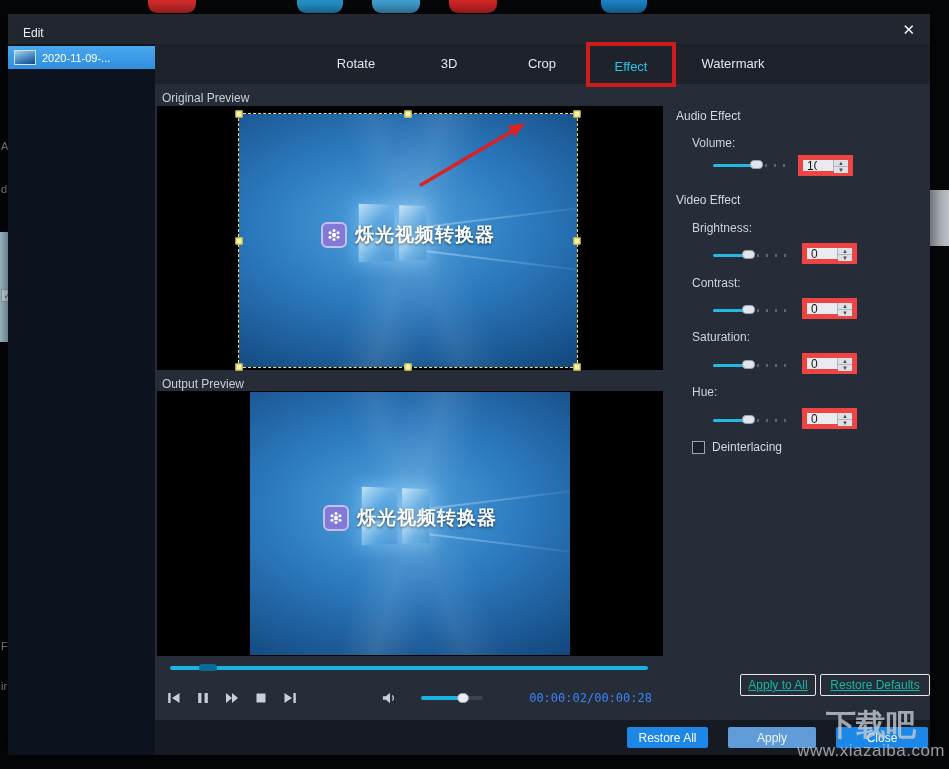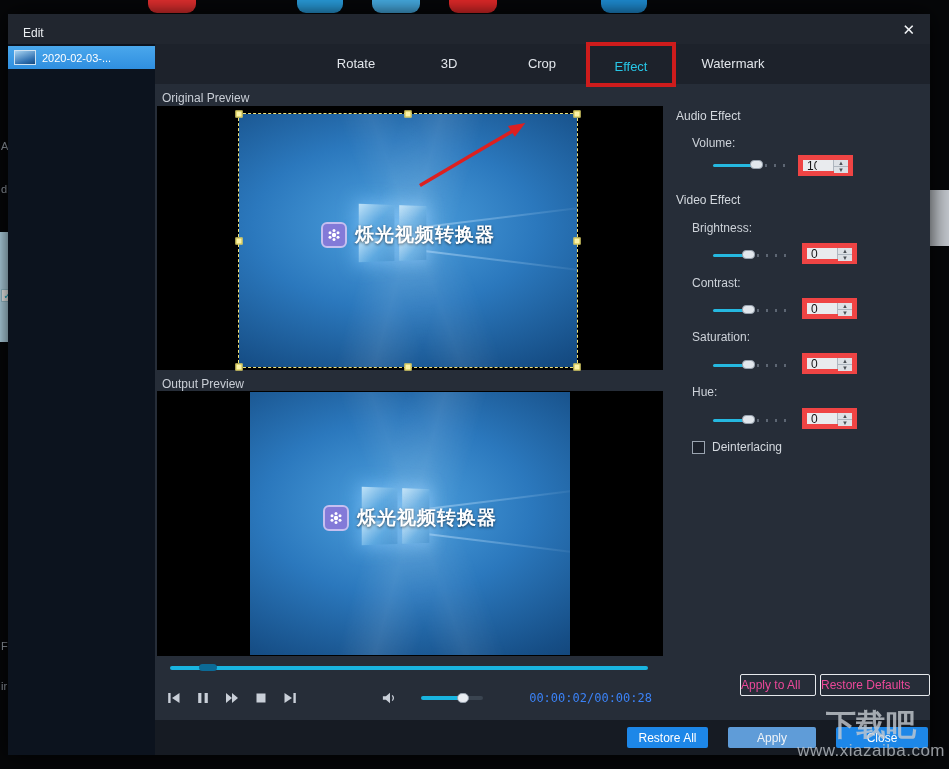--- a/index.html
+++ b/index.html
@@ -114,21 +114,21 @@
   .spin-btns { width:15px; border-left:1px solid #aeb6bf; display:flex; flex-direction:column; }
   .spin-b { flex:1; display:flex; align-items:center; justify-content:center;
             font-size:6px; color:#4a4f55; background:#dde1e6; cursor:pointer; }
   .spin-b.up { border-bottom:1px solid #aeb6bf; }
 
   .chk-row { position:absolute; left:29px; display:flex; align-items:center; gap:7px; cursor:pointer; }
   .chk-box { width:13px; height:13px; background:#1b212b; border:1px solid #9aa4b0; }
   .chk-label { font-size:12px; color:#d3d8de; }
 
   .panel-btn { position:absolute; height:22px; background:#262d38; border:1px solid #e6e9ec;
-               border-radius:2px; color:#ec4899; font-size:12px; text-align:left; line-height:20px; cursor:pointer; }
+               border-radius:2px; color:#14b8a6; font-size:12px; text-align:center; line-height:20px; cursor:pointer;text-decoration:underline; }
 
   
   .footer { position:absolute; left:0; right:0; bottom:0; height:35px; background:#161b23;
             display:flex; align-items:center; justify-content:flex-end; gap:20px; padding-right:2px; }
   .f-btn { height:21px; border-radius:2px; border:none; color:#fff; font-size:12px;
            font-family:"Liberation Sans", sans-serif; cursor:pointer; }
   .f-restore { width:81px; background:#1d87e8; }
   .f-apply { width:88px; background:#5f9cd8; color:#eef3f8; }
   .f-close { width:92px; background:#1d87e8; }
 
@@ -158,21 +158,21 @@
   <div class="dlg-header">
     <span class="dlg-title">Edit</span>
     <span class="dlg-close">✕</span>
   </div>
 
   <div class="dlg-body">
 
     <div class="file-list">
       <div class="file-item">
         <span class="file-thumb"></span>
-        <span class="file-label">2020-02-03-...</span>
+        <span class="file-label">2020-11-09-...</span>
       </div>
     </div>
 
     <div class="main">
 
       <div class="tabbar">
         <span class="tab" style="left:156px;">Rotate</span>
         <span class="tab" style="left:249px;">3D</span>
         <span class="tab" style="left:342px;">Crop</span>
         <span class="tab tab-effect" style="left:431px;">Effect</span>

